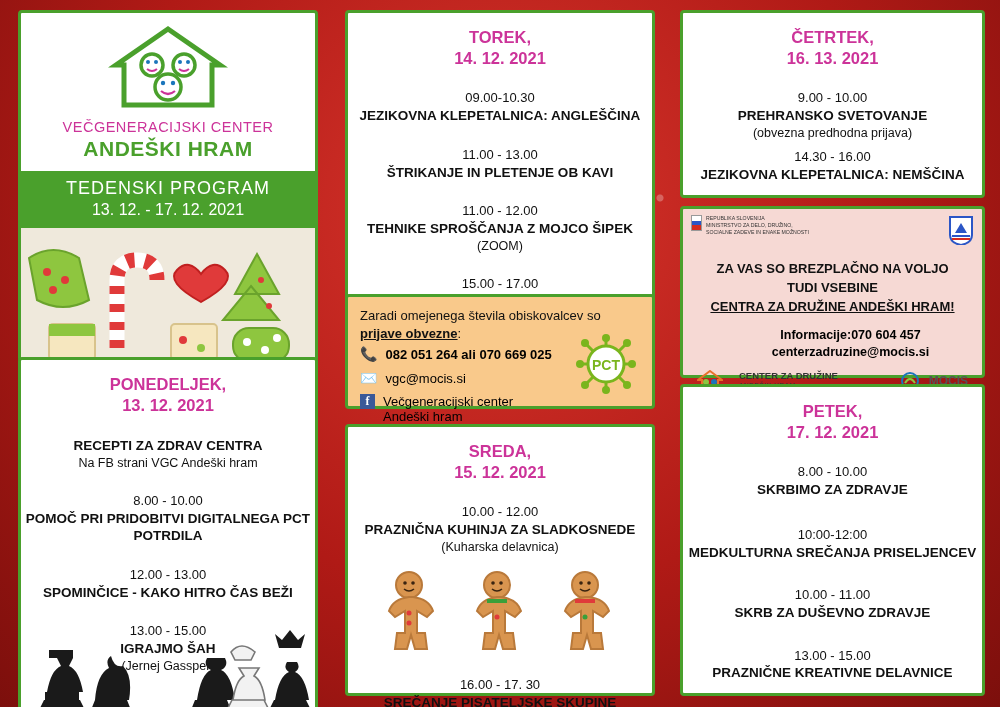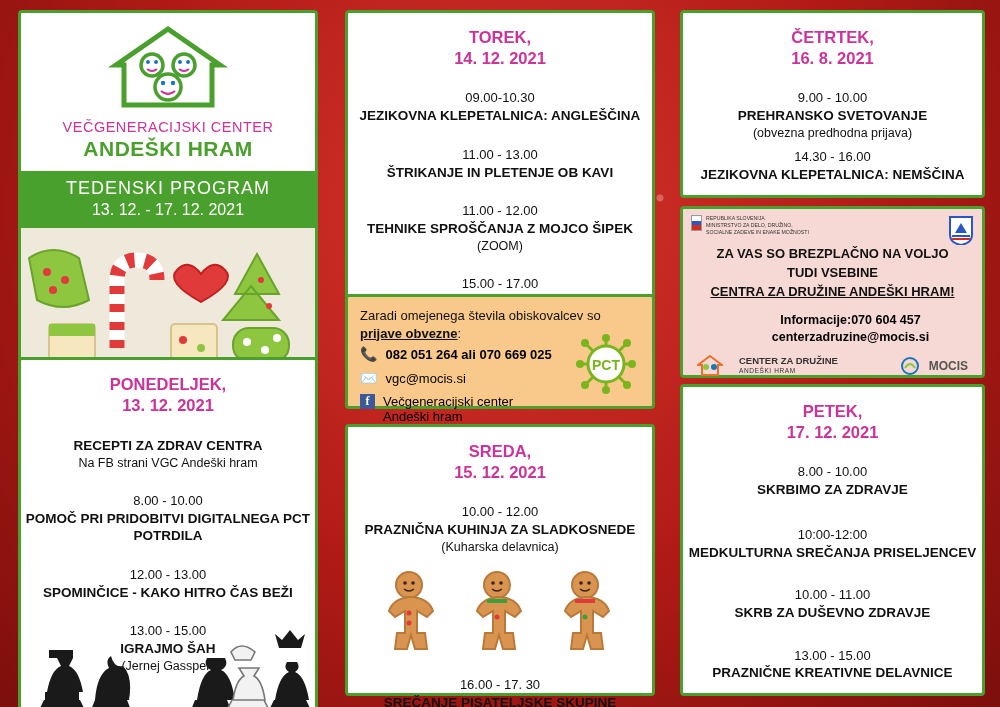--- a/index.html
+++ b/index.html
@@ -78,21 +78,21 @@
   .info-row.b { font-weight:bold; }
   .pct {
     position:absolute; right:14px; bottom:10px; width:64px; height:64px;
   }
 
   
   .vs-top { display:flex; justify-content:space-between; align-items:flex-start; padding:6px 8px 0 8px;}
   .gov-logo { font-size:5.2px; color:#333; line-height:1.35; width:120px; display:flex; gap:4px;}
   .gov-flag { width:11px; height:16px; background:linear-gradient(#fff 33%, #2b56c6 33% 66%, #d52b1e 66%); border:.5px solid #999;}
   .coat { width:26px; height:30px; position:relative; }
-  .vs-main { text-align:center; font-size:13px; font-weight:bold; color:#111; margin-top:0; line-height:1.45;}
+  .vs-main { text-align:center; font-size:13px; font-weight:bold; color:#111; margin-top:15px; line-height:1.45;}
   .vs-main .u { text-decoration:underline; }
   .vs-contact { text-align:center; font-size:12.5px; font-weight:bold; margin-top:10px; line-height:1.4;margin-left:36px;}
   .vs-logos { display:flex; justify-content:space-between; align-items:center; padding:8px 14px 0 14px;}
   .czd { display:flex; align-items:center; gap:16px; }
   .czd-txt { font-size:9.5px; font-weight:bold; color:#333; line-height:1.15; text-align:left;}
   .czd-txt small { display:block; font-size:6.5px; font-weight:normal; letter-spacing:.6px;}
   .mocis { display:flex; align-items:center; gap:10px; font-size:12px; font-weight:bold; color:#555;}
 
   .fb { width:15px; height:15px; background:#3b5998; color:#fff; font-weight:bold;
         font-size:12px; line-height:15px; text-align:center; font-family:"Liberation Serif", serif;}
@@ -318,21 +318,21 @@
     </div>
     <div class="evt">
       <div class="time">16.00 - 17. 30</div>
       <div class="name">SREČANJE PISATELJSKE SKUPINE</div>
     </div>
   </div>
 
   <div class="card col3 c-thu">
     <div class="day-title">
       <span>ČETRTEK,</span>
-      <span class="d2">16. 8. 2021</span>
+      <span class="d2">16. 13. 2021</span>
     </div>
     <div class="evt">
       <div class="time">9.00 - 10.00</div>
       <div class="name">PREHRANSKO SVETOVANJE</div>
       <div class="sub">(obvezna predhodna prijava)</div>
     </div>
     <div class="evt" style="margin-top:8px;">
       <div class="time">14.30 - 16.00</div>
       <div class="name">JEZIKOVNA KLEPETALNICA: NEMŠČINA</div>
     </div>

